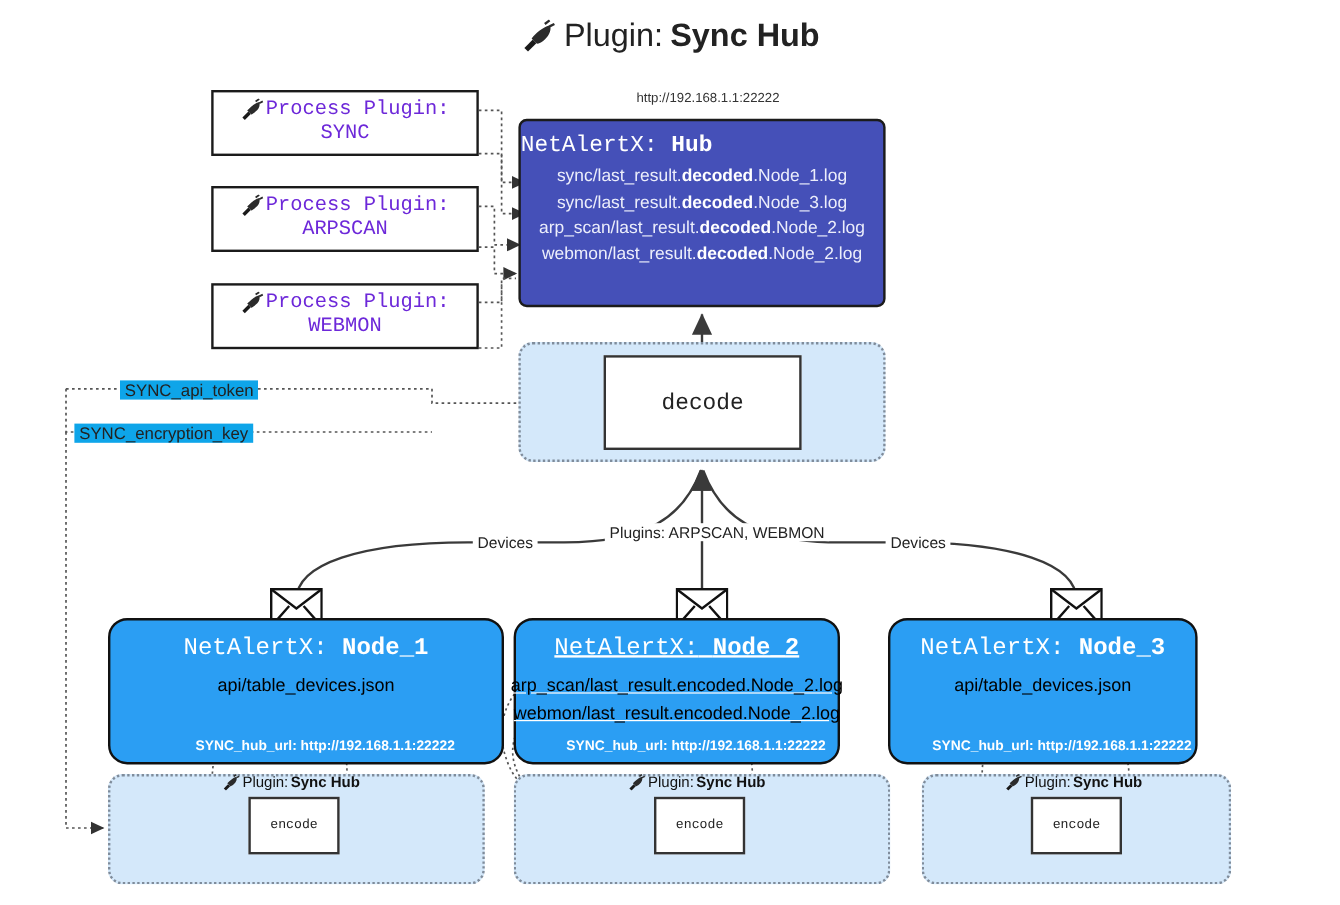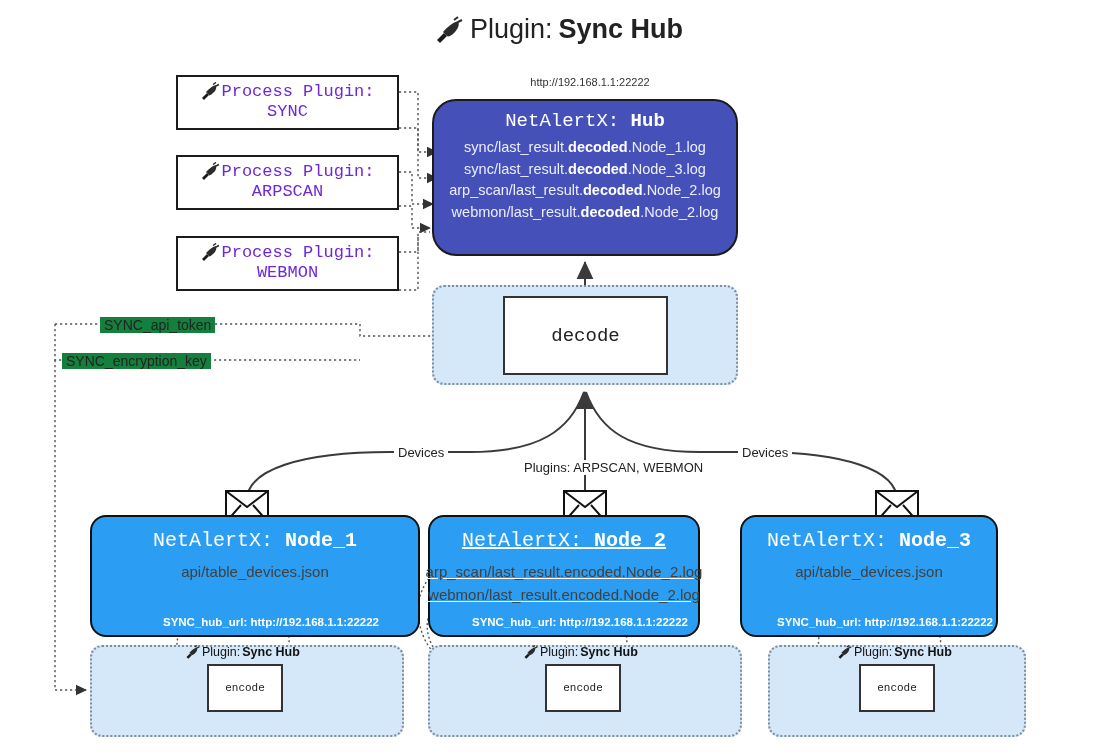--- a/index.html
+++ b/index.html
@@ -22,52 +22,52 @@
   
   .proc{border:2px solid #1b1b1b;background:#fff;
         font-family:"Liberation Mono",monospace;font-size:17px;color:#6d28d9;
         display:flex;flex-direction:column;align-items:center;justify-content:center;}
   .proc .l1{display:flex;align-items:center;gap:1px;white-space:nowrap;}
   .proc .l2{line-height:1.25;}
   .proc .plug{display:inline-block;width:20px;height:19px;vertical-align:-3px;}
 
   
   #hub{left:432px;top:99px;width:306px;height:157px;background:#4550b8;
-       border:2px solid #1b1b1b;border-radius:24px;color:#fff;
-       display:flex;flex-direction:column;align-items:center;padding-top:9px;}
+       border:2px solid #1b1b1b;border-radius:7px;color:#fff;
+       display:flex;flex-direction:column;align-items:flex-start;padding-top:9px;}
   #hub .hub-title{font-family:"Liberation Mono",monospace;font-size:19px;letter-spacing:0px;}
   #hub .hub-title b{font-weight:700;}
   #hub .logs{margin-top:7px;width:100%;display:flex;flex-direction:column;align-items:center;gap:5px;}
   #hub .log{font-size:14.5px;color:#eceefb;white-space:nowrap;line-height:1.15;}
   #hub .log b{font-weight:700;color:#ffffff;}
 
   
   #decode-zone{left:432px;top:285px;width:306px;height:100px;background:#d4e8fa;
                border:2px dotted #7f8c9b;border-radius:12px;}
   #decode-box{left:503px;top:296px;width:165px;height:79px;background:#fff;
               border:2px solid #333;display:flex;align-items:center;justify-content:center;
               font-family:"Liberation Mono",monospace;font-size:19px;color:#222;}
 
   
-  .tok{font-size:14px;color:#222;background:#15803d;padding:0 4px;white-space:nowrap;}
+  .tok{font-size:14px;color:#222;background:#0ea5e9;padding:0 4px;white-space:nowrap;}
   #tok-api{left:100px;top:317px;}
   #tok-enc{left:62px;top:353px;}
 
   
   .elabel{font-size:13px;color:#222;background:#fff;padding:0 4px;white-space:nowrap;text-align:center;}
   #lbl-dev-l{left:394px;top:445px;}
   #lbl-dev-r{left:738px;top:445px;}
-  #lbl-plugins{left:504px;top:460px;margin-left:16px;}
+  #lbl-plugins{left:504px;top:436px;}
 
   
   .node{background:#2b9ef3;border:2.5px solid #111;border-radius:16px;color:#fff;
         display:flex;flex-direction:column;align-items:center;padding-top:12px;}
   .node .n-title{font-family:"Liberation Mono",monospace;font-size:20px;color:#ffffff;}
   .node .n-title b{font-weight:700;}
-  .node .n-line{font-size:15px;color:#404040;margin-top:11px;white-space:nowrap;}
+  .node .n-line{font-size:15px;color:#000000;margin-top:11px;white-space:nowrap;}
   .node .n-url{position:absolute;bottom:7px;left:0;width:100%;text-align:center;
                font-size:11.5px;color:#ffffff;font-weight:600;white-space:nowrap;padding-left:16px;}
 
   
   .enc-zone{background:#d4e8fa;border:2px dotted #7f8c9b;border-radius:12px;}
   .enc-box{background:#fff;border:2px solid #333;display:flex;align-items:center;
            justify-content:center;font-family:"Liberation Mono",monospace;font-size:11px;color:#222;}
   .enc-label{font-size:12.5px;color:#111;white-space:nowrap;display:flex;align-items:center;gap:2px;}
   .enc-label b{font-weight:700;}
   .enc-label .plug{display:inline-block;width:15px;height:14px;}

